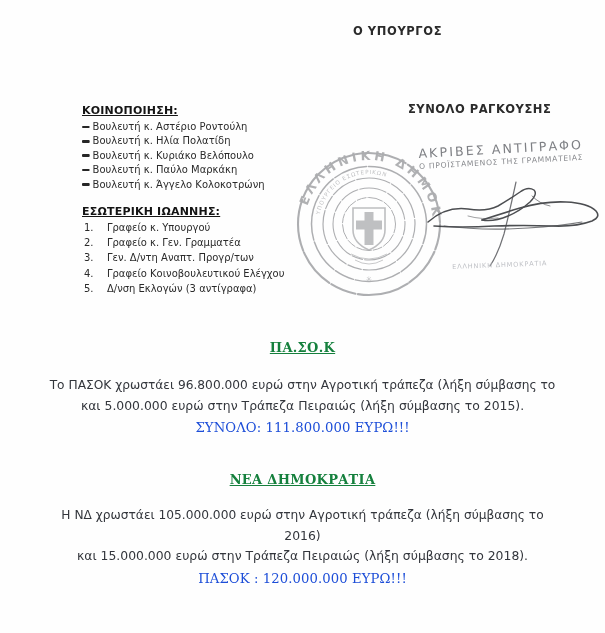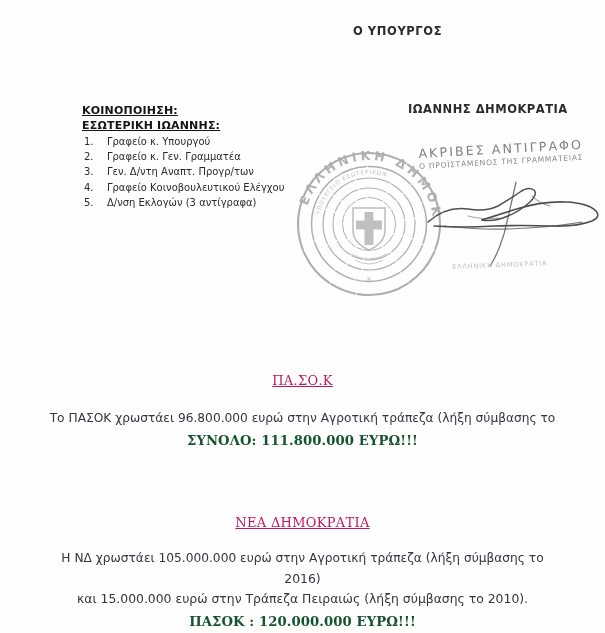--- a/index.html
+++ b/index.html
@@ -183,79 +183,85 @@
   }
 
   
   .party-block {
     position: absolute;
     left: 28px;
     width: 549px;
     text-align: center;
   }
   .pasok-block { top: 340px; }
-  .nd-block { top: 482px; }
+  .nd-block { top: 472px; }
 
   .party-title {
     font-family: "DejaVu Serif", serif;
     font-size: 13px;
-    font-weight: 400;
+    font-weight: 700;
     text-decoration: underline;
-    color: #be185d;
+    color: #15803d;
     letter-spacing: 0.3px;
-    margin-top: 33px;
   }
   .party-body {
     margin-top: 20px;
   }
   .party-line {
     font-family: "DejaVu Sans", sans-serif;
     font-size: 12.4px;
     line-height: 20.5px;
     color: #33363c;
     white-space: nowrap;
   }
   .party-line.shrink {
     transform: scaleX(0.985);
   }
   .total-line {
     font-family: "DejaVu Serif", serif;
     font-size: 13.2px;
-    font-weight: 700;
+    font-weight: 400;
     line-height: 21px;
-    color: #14532d;
+    color: #1d4ed8;
     letter-spacing: 0.1px;
     margin-top: 1px;
   }
   .nd-body { margin-top: 18px; }
 </style>
 </head>
 <body>
 
 <div class="page">
 
   <div class="minister-heading">Ο ΥΠΟΥΡΓΟΣ</div>
 
   <div class="left-col">
 
     <div class="section-title">ΚΟΙΝΟΠΟΙΗΣΗ:</div>
 
+    <ul class="notify-list">
+      <li>Βουλευτή κ. Αστέριο Ροντούλη</li>
+      <li>Βουλευτή κ. Ηλία Πολατίδη</li>
+      <li>Βουλευτή κ. Κυριάκο Βελόπουλο</li>
+      <li>Βουλευτή κ. Παύλο Μαρκάκη</li>
+      <li>Βουλευτή κ. Άγγελο Κολοκοτρώνη</li>
+    </ul>
 
     <div class="section-title internal-title">ΕΣΩΤΕΡΙΚΗ ΙΩΑΝΝΗΣ:</div>
 
     <ol class="internal-list">
       <li>Γραφείο κ. Υπουργού</li>
       <li>Γραφείο κ. Γεν. Γραμματέα</li>
       <li>Γεν. Δ/ντη Αναπτ. Προγρ/των</li>
       <li>Γραφείο Κοινοβουλευτικού Ελέγχου</li>
       <li>Δ/νση Εκλογών (3 αντίγραφα)</li>
     </ol>
   </div>
 
-  <div class="signer-name">ΙΩΑΝΝΗΣ ΔΗΜΟΚΡΑΤΙΑ</div>
+  <div class="signer-name">ΣΥΝΟΛΟ ΡΑΓΚΟΥΣΗΣ</div>
 
   <svg class="seal" viewBox="0 0 152 152">
     <defs>
       <path id="sealArc" d="M 76 146 A 70 70 0 1 1 76.1 146" fill="none"></path>
       <path id="sealArcTop" d="M 12 76 A 64 64 0 0 1 140 76" fill="none"></path>
       <path id="sealArcInner" d="M 26 76 A 50 50 0 0 1 126 76" fill="none"></path>
     </defs>
     <g stroke="#5f6166" fill="none" stroke-linecap="round">
       <circle cx="76" cy="76" r="71" stroke-width="2.1" stroke-dasharray="26 2.5 40 2 52 2.5"></circle>
       <circle cx="76" cy="76" r="57.5" stroke-width="1.5" stroke-dasharray="20 2 34 2 46 2"></circle>
@@ -297,27 +303,28 @@
       <path d="M 44 40 Q 58 44 74 42" stroke-width="0.9" opacity="0.6"></path>
     </g>
   </svg>
 
   <div class="cert-footer">ΕΛΛΗΝΙΚΗ ΔΗΜΟΚΡΑΤΙΑ</div>
 
   <div class="party-block pasok-block">
     <div class="party-title">ΠΑ.ΣΟ.Κ</div>
     <div class="party-body">
       <div class="party-line shrink">Το ΠΑΣΟΚ χρωστάει 96.800.000 ευρώ στην Αγροτική τράπεζα (λήξη σύμβασης το</div>
+      <div class="party-line">και 5.000.000 ευρώ στην Τράπεζα Πειραιώς (λήξη σύμβασης το 2015).</div>
       <div class="total-line">ΣΥΝΟΛΟ: 111.800.000 ΕΥΡΩ!!!</div>
     </div>
   </div>
 
   <div class="party-block nd-block">
     <div class="party-title">ΝΕΑ ΔΗΜΟΚΡΑΤΙΑ</div>
     <div class="party-body nd-body">
       <div class="party-line shrink">Η ΝΔ χρωστάει 105.000.000 ευρώ στην Αγροτική τράπεζα (λήξη σύμβασης το</div>
       <div class="party-line">2016)</div>
-      <div class="party-line">και 15.000.000 ευρώ στην Τράπεζα Πειραιώς (λήξη σύμβασης το 2010).</div>
+      <div class="party-line">και 15.000.000 ευρώ στην Τράπεζα Πειραιώς (λήξη σύμβασης το 2018).</div>
       <div class="total-line">ΠΑΣΟΚ : 120.000.000 ΕΥΡΩ!!!</div>
     </div>
   </div>
 
 </div>
 
 </body></html>

